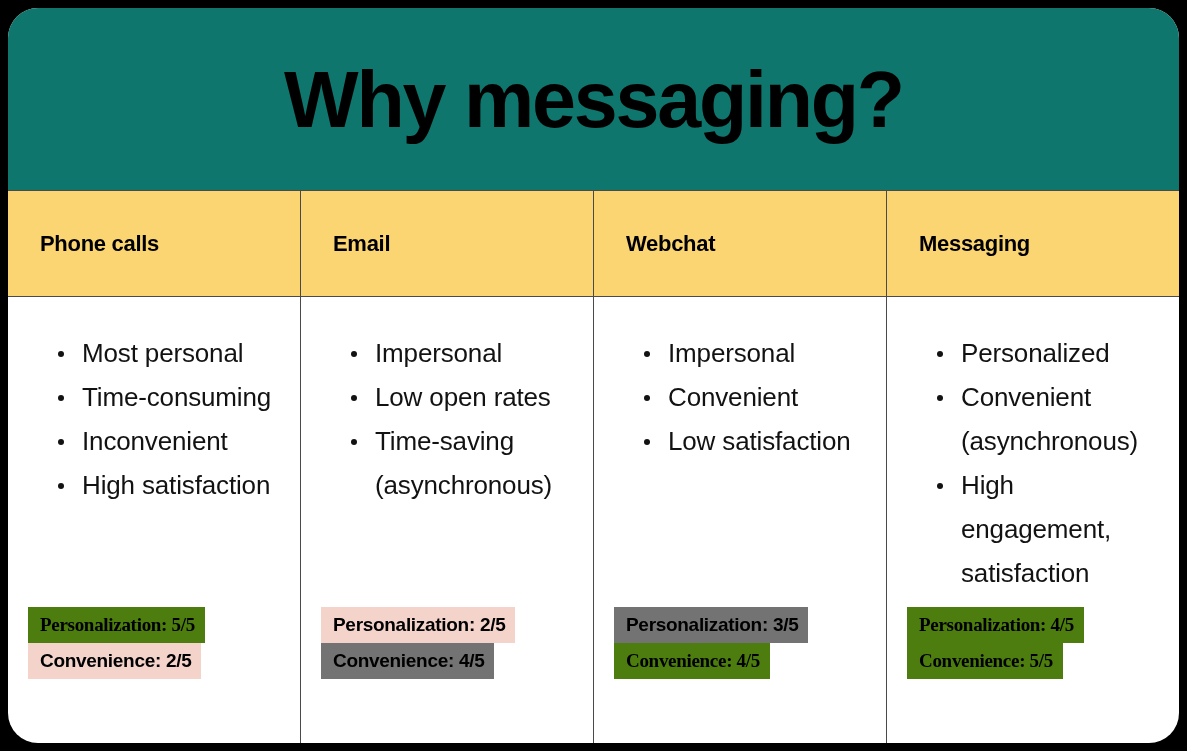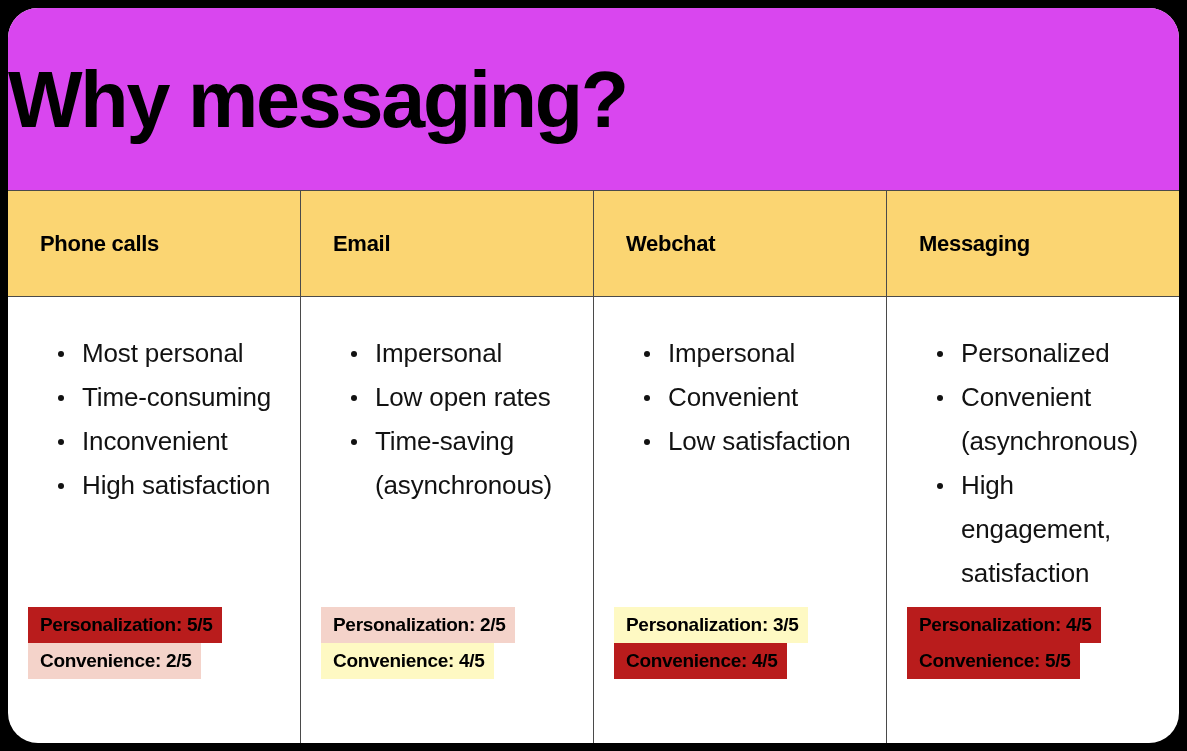--- a/index.html
+++ b/index.html
@@ -24,21 +24,22 @@
     display: flex;
     flex-direction: column;
   }
 
   
   .title-area {
     height: 182px;
     flex: 0 0 182px;
     display: flex;
     align-items: center;
-    background: #d946ef;
+    justify-content: center;
+    background: #0f766e;
   }
 
   .slide-title {
     font-size: 79px;
     font-weight: 700;
     letter-spacing: -2.2px;
     color: #000000;
     line-height: 1;
     white-space: nowrap;
   }
@@ -130,23 +131,23 @@
     font-size: 19px;
     font-weight: 700;
     color: #000000;
     letter-spacing: -0.3px;
     padding: 7px 10px 7px 12px;
     line-height: 22px;
     white-space: nowrap;
     display: block;
   }
 
-  .hl-green  { background: #b91c1c; }
+  .hl-green  { background: #4d7c0f; font-family: Liberation Serif, serif; }
   .hl-pink   { background: #f4d3ca; }
-  .hl-yellow { background: #fef9c3; }
+  .hl-yellow { background: #737373; }
 </style>
 </head>
 <body>
 
 <div class="slide-card">
 
   <div class="title-area">
     <h1 class="slide-title">Why messaging?</h1>
   </div>
 

